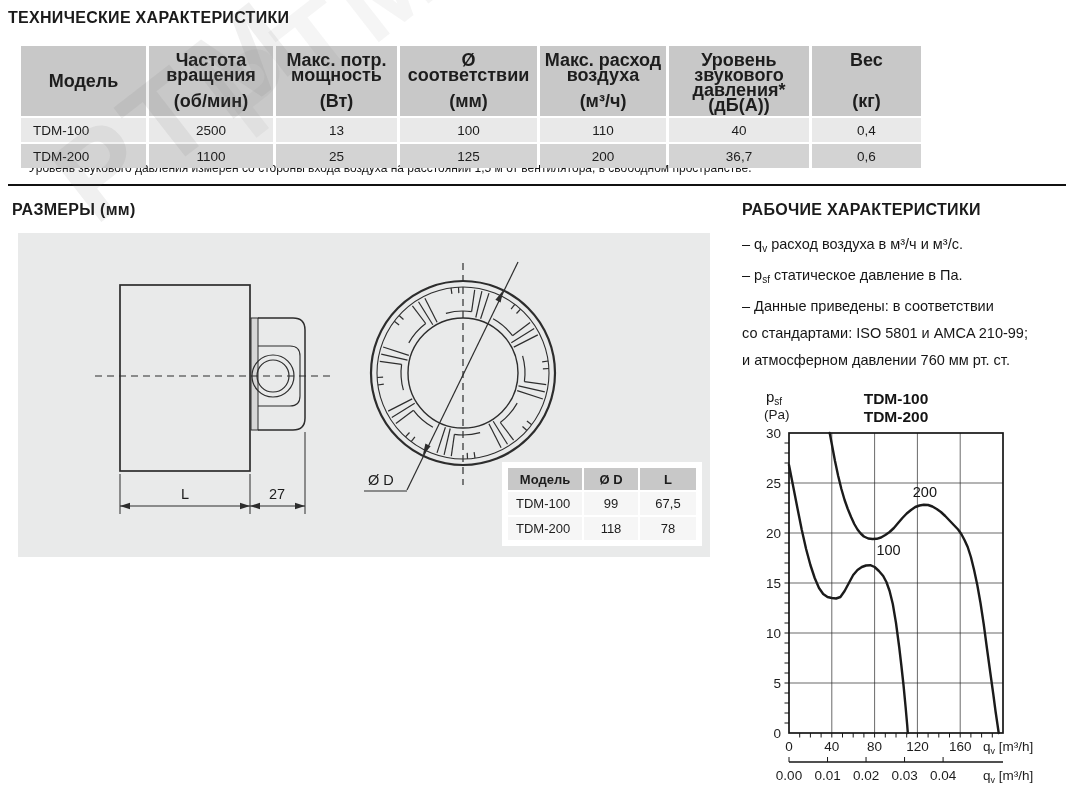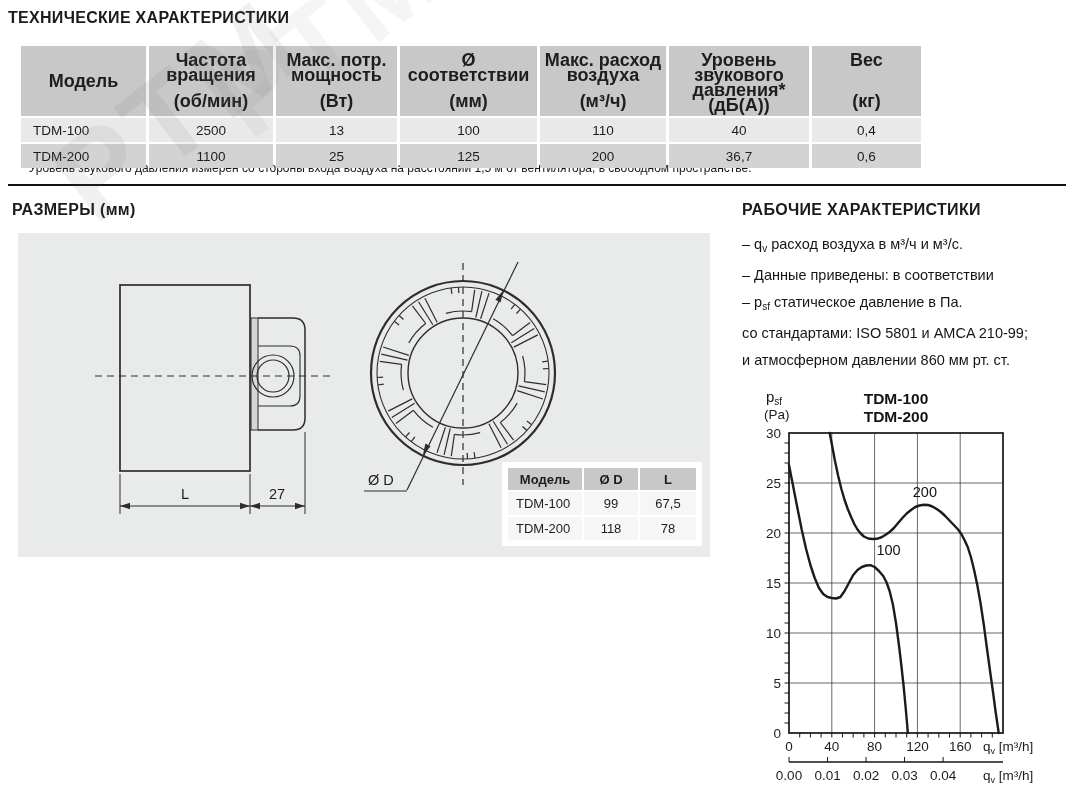--- a/index.html
+++ b/index.html
@@ -264,24 +264,24 @@
           </tr>
         </tbody>
       </table>
     </div>
   </div>
 
   <h2 class="sec-title" id="perf-title">РАБОЧИЕ ХАРАКТЕРИСТИКИ</h2>
 
   <div class="notes">
     <div><span>– </span><span>q</span><span class="sub">v</span><span> расход воздуха в м³/ч и м³/с.</span></div>
+    <div><span>– </span><span>p</span><span class="sub">sf</span><span>  статическое давление в Па.</span></div>
     <div><span>– </span><span>Данные приведены: в соответствии</span></div>
-    <div><span>– </span><span>p</span><span class="sub">sf</span><span>  статическое давление в Па.</span></div>
     <div><span>со стандартами: ISO 5801 и AMCA 210-99;</span></div>
-    <div><span>и атмосферном давлении 860 мм рт. ст.</span></div>
+    <div><span>и атмосферном давлении 760 мм рт. ст.</span></div>
   </div>
 
   <svg class="chart" width="332" height="416" viewBox="0 0 332 416">
       <line x1="89.8" y1="45" x2="89.8" y2="345" class="grid"></line>
       <line x1="132.6" y1="45" x2="132.6" y2="345" class="grid"></line>
       <line x1="175.4" y1="45" x2="175.4" y2="345" class="grid"></line>
       <line x1="218.2" y1="45" x2="218.2" y2="345" class="grid"></line>
       <line x1="47" y1="295" x2="261" y2="295" class="grid"></line>
       <line x1="47" y1="245" x2="261" y2="245" class="grid"></line>
       <line x1="47" y1="195" x2="261" y2="195" class="grid"></line>

